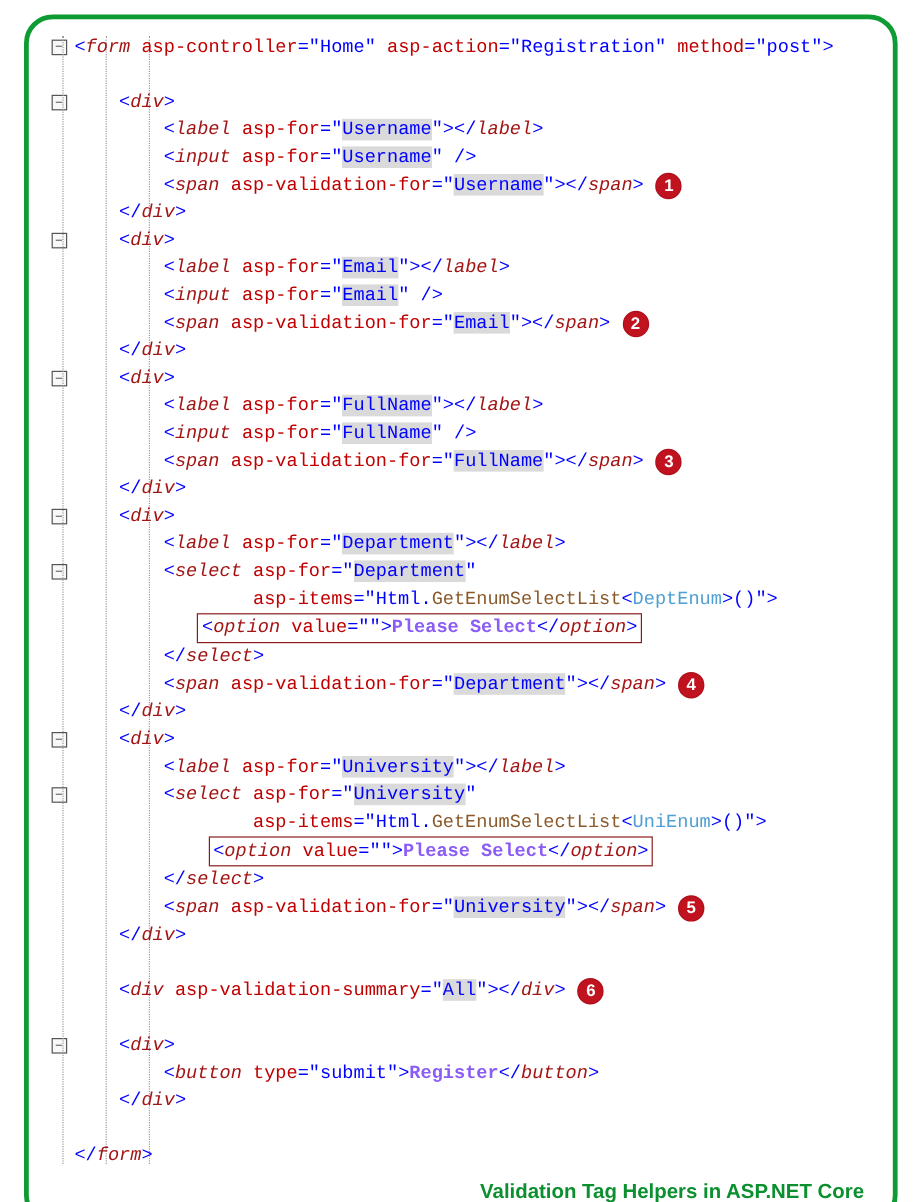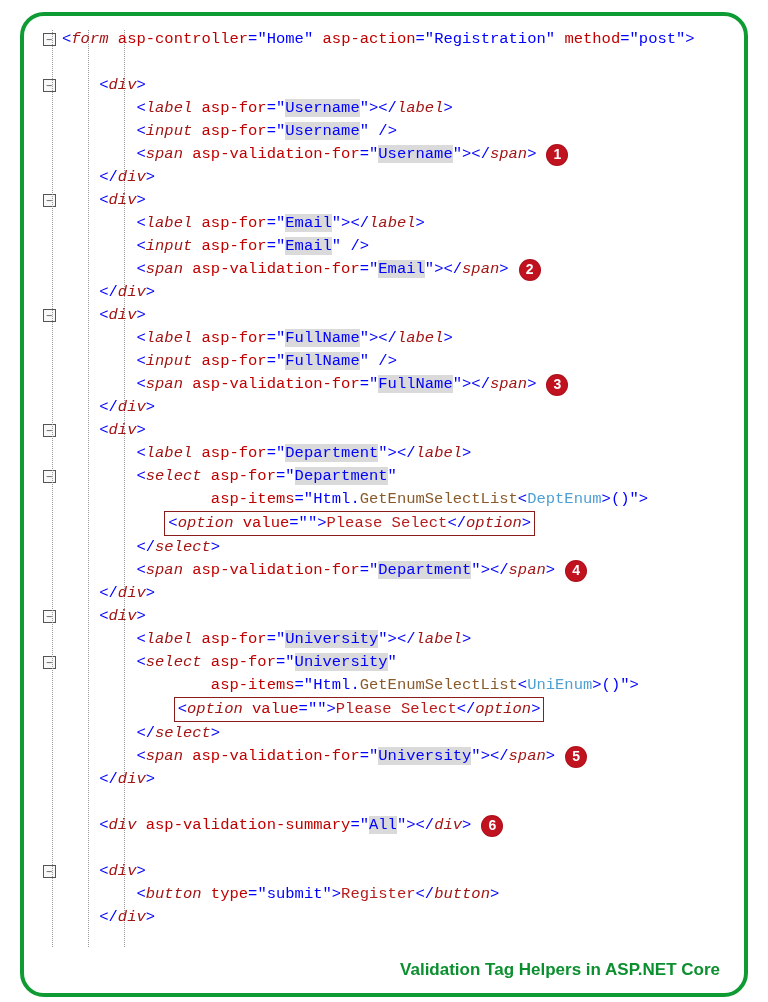--- a/index.html
+++ b/index.html
@@ -39,21 +39,21 @@
     font-size:10px;line-height:10px;color:var(--fold);font-family:Consolas,monospace;
   }
   .code{padding-left:4px;position:relative;color:#000;}
   .tag{color:var(--maroon);font-style:italic;}
   .attr{color:var(--red);}
   .punct{color:var(--blue);}
   .str{color:var(--blue);}
   .hl{background:var(--gray-hl);margin-top:18px;}
   .mbr{color:var(--brown);text-align:center;}
   .typ{color:var(--teal);margin-top:40px;}
-  .text{color:#b91c1c;}
+  .text{color:#8b5cf6;font-weight:bold;}
 
   .badge{
     display:inline-flex;align-items:center;justify-content:center;
     width:22px;height:22px;border-radius:50%;
     background:var(--badge);color:#fff;font-weight:bold;font-size:14px;
     font-family:Arial,Helvetica,sans-serif;
     margin-left:10px;
     box-shadow:0 0 0 1px rgba(0,0,0,0.1) inset;
     vertical-align:middle;
   }
@@ -133,15 +133,16 @@
   <div class="line"><span class="gutter"></span><span class="code">    <span class="punct">&lt;</span><span class="tag">div</span> <span class="attr">asp-validation-summary</span><span class="punct">="</span><span class="str hl">All</span><span class="punct">"&gt;&lt;/</span><span class="tag">div</span><span class="punct">&gt;</span></span><span class="badge">6</span></div>
 
   <div class="line"><span class="gutter"></span><span class="code"> </span></div>
 
   <div class="line"><span class="gutter"><span class="fold">−</span></span><span class="code">    <span class="punct">&lt;</span><span class="tag">div</span><span class="punct">&gt;</span></span></div>
   <div class="line"><span class="gutter"></span><span class="code">        <span class="punct">&lt;</span><span class="tag">button</span> <span class="attr">type</span><span class="punct">="</span><span class="str">submit</span><span class="punct">"&gt;</span><span class="text">Register</span><span class="punct">&lt;/</span><span class="tag">button</span><span class="punct">&gt;</span></span></div>
   <div class="line"><span class="gutter"></span><span class="code">    <span class="punct">&lt;/</span><span class="tag">div</span><span class="punct">&gt;</span></span></div>
 
   <div class="line"><span class="gutter"></span><span class="code"> </span></div>
 
+  <div class="line"><span class="gutter"></span><span class="code"><span class="punct">&lt;/</span><span class="tag">form</span><span class="punct">&gt;</span></span></div>
 
   <div class="footer">Validation Tag Helpers in ASP.NET Core</div>
 </div>
 
 </body></html>

